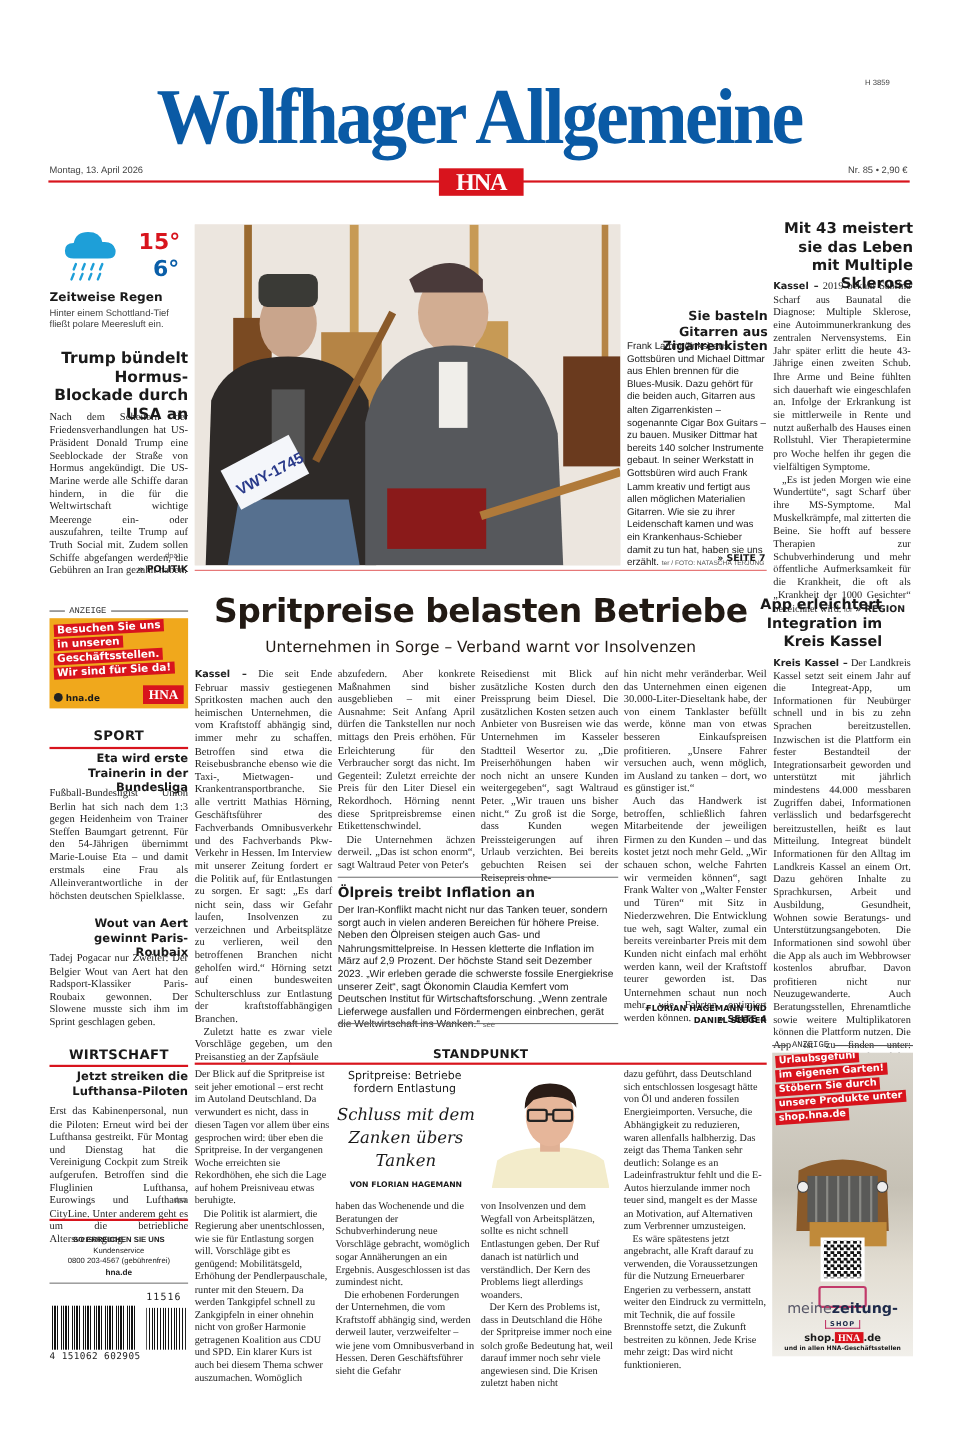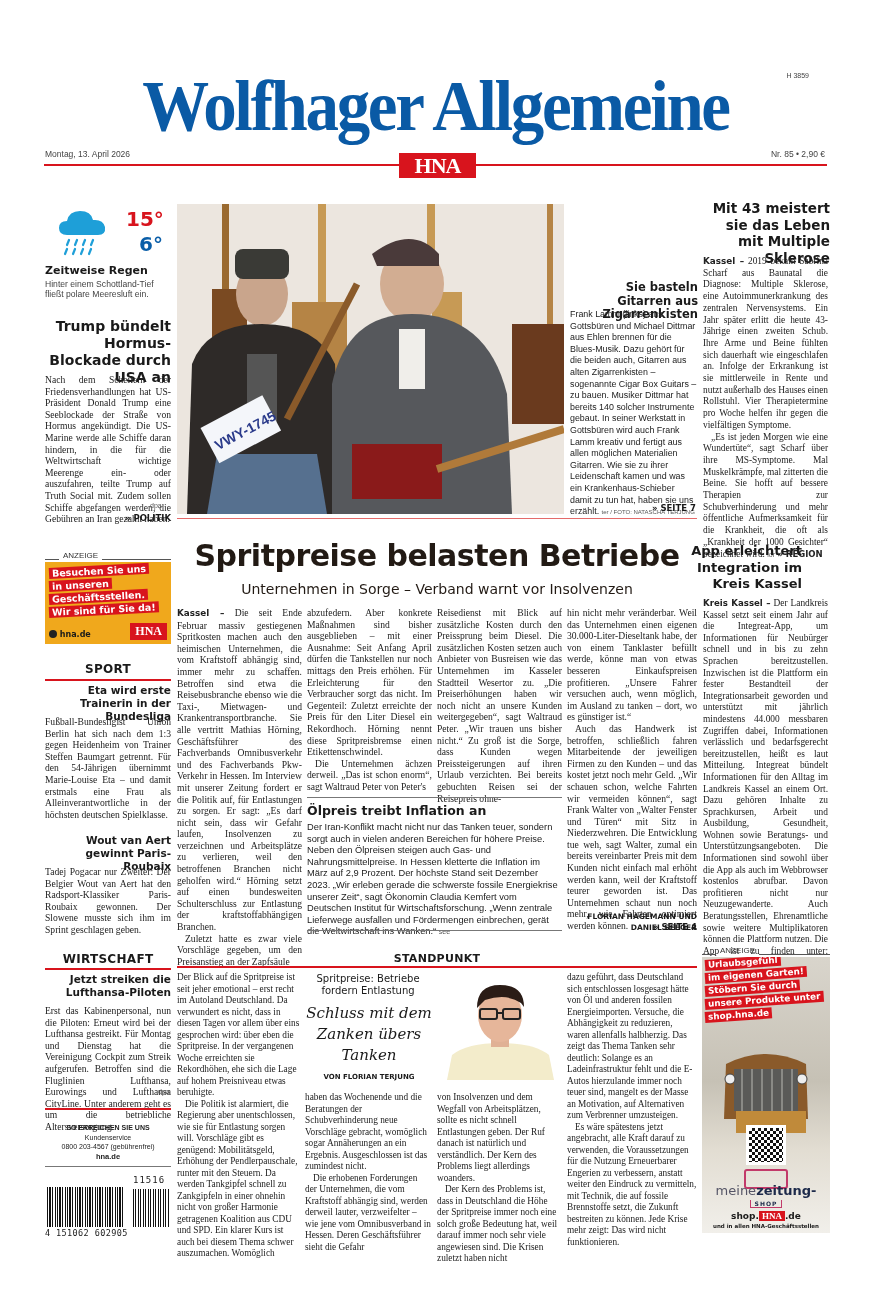--- a/index.html
+++ b/index.html
@@ -13,21 +13,21 @@
 .code{right:62px;top:72px;font-family:"Liberation Sans",sans-serif;font-size:7px;color:#444}
 .dateline{left:45px;top:149px;font-family:"Liberation Sans",sans-serif;font-size:8.5px;color:#444}
 .issue{right:46px;top:149px;font-family:"Liberation Sans",sans-serif;font-size:8.5px;color:#444}
 .redrule{height:2px;background:#d8141d}
 .hna-logo{left:399px;top:153px;width:77px;height:25px;background:#d8141d;color:#fff;font-family:"Liberation Serif",serif;font-weight:bold;font-size:22px;line-height:25px;text-align:center;letter-spacing:-1px}
 .hline{height:1px;background:#777}
 .section-label{font-family:"DejaVu Sans",sans-serif;font-weight:bold;font-size:12px;text-align:center;letter-spacing:0.3px}
 .headline{font-family:"DejaVu Sans",sans-serif;font-weight:bold;text-align:right;color:#1a1a1a}
 .ref{font-family:"DejaVu Sans",sans-serif;font-weight:bold;font-size:8.5px;text-align:right}
 .agency{font-family:"Liberation Sans",sans-serif;font-size:7px;color:#555}
-.anzeige{font-family:Liberation Sans, sans-serif;font-size:8px;color:#333;display:flex;align-items:flex-end;gap:4px}
+.anzeige{font-family:Liberation Mono, monospace;font-size:8px;color:#333;display:flex;align-items:center;gap:4px}
 .anzeige::before,.anzeige::after{content:"";height:1px;background:#555;flex:1}
 .anzeige::before{flex:0 0 14px}
 .ad-red{background:#d8141d;color:#fff;font-family:"DejaVu Sans",sans-serif;font-weight:bold;display:inline-block;padding:0 3px;margin-bottom:2px;transform:rotate(-3deg);transform-origin:left}
 p.ind{text-indent:8px}
 </style>
 </head>
 <body>
 
 <div class="abs masthead">Wolfhager Allgemeine</div>
 <div class="abs code">H 3859</div>
@@ -184,21 +184,21 @@
 <div class="abs section-label" style="left:177px;top:952px;width:520px;font-size:11px">STANDPUNKT</div>
 <div class="abs redrule" style="left:177px;top:966px;width:520px"></div>
 
 <div class="abs body-text" style="left:177px;top:972px;width:123px;text-align:left;font-size:9.3px;line-height:11.5px">
   <p>Der Blick auf die Spritpreise ist seit jeher emotional – erst recht im Autoland Deutschland. Da verwundert es nicht, dass in diesen Tagen vor allem über eins gesprochen wird: über eben die Spritpreise. In der vergangenen Woche erreichten sie Rekordhöhen, ehe sich die Lage auf hohem Preisniveau etwas beruhigte.</p>
   <p class="ind">Die Politik ist alarmiert, die Regierung aber unentschlossen, wie sie für Entlastung sorgen will. Vorschläge gibt es genügend: Mobilitätsgeld, Erhöhung der Pendlerpauschale, runter mit den Steuern. Da werden Tankgipfel schnell zu Zankgipfeln in einer ohnehin nicht von großer Harmonie getragenen Koalition aus CDU und SPD. Ein klarer Kurs ist auch bei diesem Thema schwer auszumachen. Womöglich</p>
 </div>
 
 <div class="abs" style="left:305px;top:973px;width:126px;text-align:center;font-family:'DejaVu Sans',sans-serif;font-size:10px;line-height:12px">Spritpreise: Betriebe fordern Entlastung</div>
 <div class="abs" style="left:305px;top:1003px;width:128px;text-align:center;font-family:'DejaVu Serif',serif;font-style:italic;font-size:15px;line-height:21px">Schluss mit dem Zanken übers Tanken</div>
-<div class="abs" style="left:305px;top:1073px;width:128px;text-align:center;font-family:'DejaVu Sans',sans-serif;font-weight:bold;font-size:7px">VON FLORIAN TERJUNG</div>
+<div class="abs" style="left:305px;top:1073px;width:128px;text-align:center;font-family:'DejaVu Sans',sans-serif;font-weight:bold;font-size:7px">VON FLORIAN HAGEMANN</div>
 
 <div class="abs" style="left:447px;top:975px;width:107px;height:105px;overflow:hidden;background:#fff">
   <svg width="107" height="105" viewBox="0 0 107 105">
     <path d="M0 105 L5 80 Q20 68 53 68 Q88 68 102 80 L107 105Z" fill="#f3eccb"></path>
     <rect x="44" y="58" width="18" height="14" fill="#e0b195"></rect>
     <ellipse cx="53" cy="40" rx="22" ry="27" fill="#e6b69a"></ellipse>
     <path d="M30 33 Q30 10 53 10 Q77 10 77 32 L74 28 Q60 18 38 25 Z" fill="#2a1c16"></path>
     <rect x="33" y="34" width="17" height="10" rx="2" fill="none" stroke="#222" stroke-width="2"></rect>
     <rect x="56" y="34" width="17" height="10" rx="2" fill="none" stroke="#222" stroke-width="2"></rect>
     <line x1="50" y1="38" x2="56" y2="38" stroke="#222" stroke-width="2"></line>

